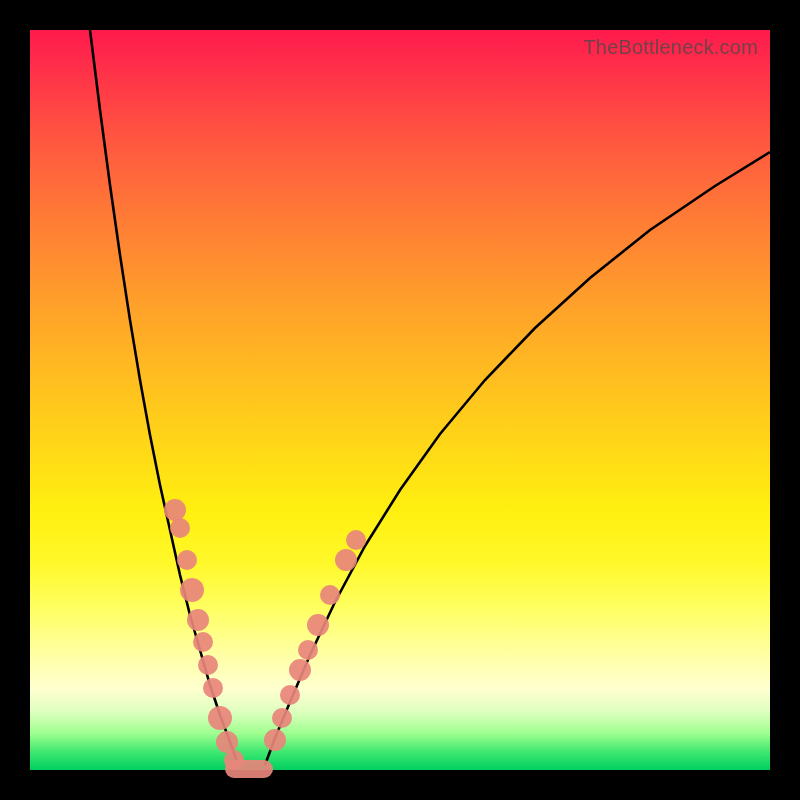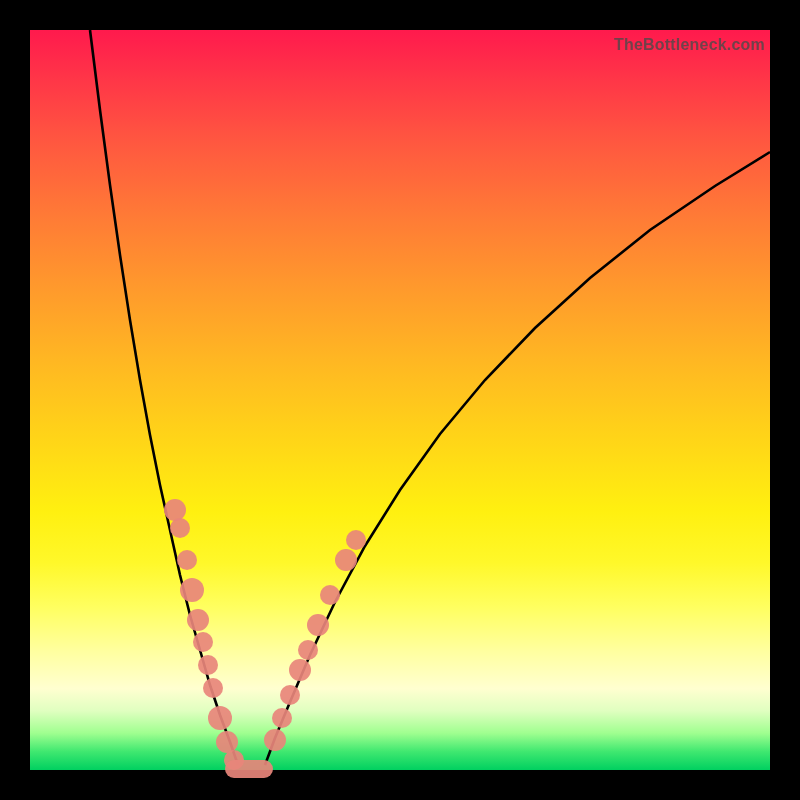--- a/index.html
+++ b/index.html
@@ -31,25 +31,25 @@
       #ffffa0 84%,
       #ffffd0 89%,
       #e0ffc0 92%,
       #a0ff90 95%,
       #40e870 97.5%,
       #00d060 100%);
   }
   .watermark {
     position: absolute;
     top: 6px;
-    right: 5px;
+    right: 12px;
     color: #4a4a4a;
-    font-size: 16px;
+    font-size: 20px;
     letter-spacing: 0.2px;
-    font-weight: 700;
+    font-weight: 400;
     opacity: 0.78;
     user-select: none;
   }
   svg.curves {
     position: absolute;
     left: 0;
     top: 0;
     width: 740px;
     height: 740px;
     overflow: visible;

